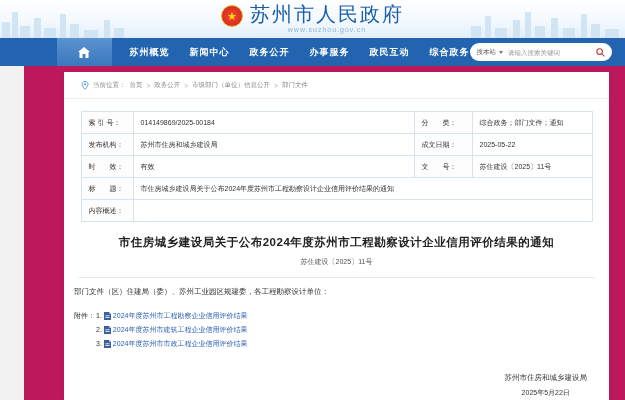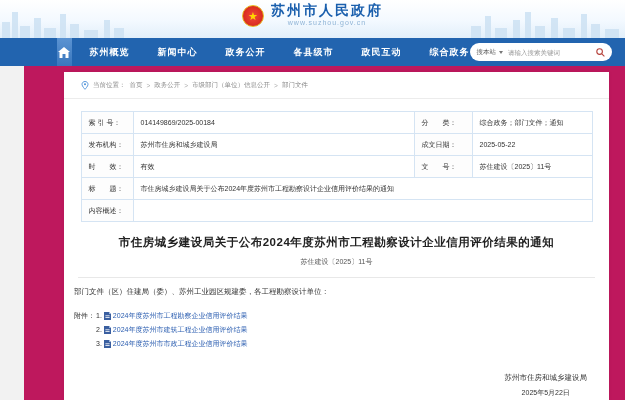--- a/index.html
+++ b/index.html
@@ -9,28 +9,28 @@
   
   .site-header { position:relative; width:625px; height:38px;
     background:linear-gradient(#ffffff 0%,#f3f9ff 55%,#e2effa 100%); overflow:hidden; }
   .skyline { position:absolute; bottom:0; opacity:.9; }
   .skyline.left { left:0; } .skyline.right { right:0; }
   .header-center { position:absolute; left:0; right:0; top:3px; display:flex;
     justify-content:center; align-items:flex-start; gap:7px; }
   .emblem { width:22px; height:22px; border-radius:50%; background:radial-gradient(#f04a3a,#cf1f14);
     border:1px solid #e8b820; display:flex; align-items:center; justify-content:center;
     color:#ffd700; font-size:11px; line-height:1; margin-top:2px; }
-  .site-title { color:#1a5fad; font-size:14px; font-weight:bold; letter-spacing:2px; line-height:1.1; }
+  .site-title { color:#1a5fad; font-size:20px; font-weight:normal; letter-spacing:2px; line-height:1.1; }
   .site-url { text-align:center; color:#8fb4d6; font-size:7px; letter-spacing:1px; margin-top:1px; }
 
   
   .navbar { width:625px; height:28px; background:#2264af; display:flex; align-items:center; }
   .nav-home { width:76px; height:28px; margin-left:57px;
     background:linear-gradient(#5b93d2,#3a77bd); display:flex; align-items:center; justify-content:center; cursor:pointer; }
-  .nav-items { display:flex; align-items:center; margin-left:18px; gap:28px; }
+  .nav-items { display:flex; align-items:center; margin-left:18px; gap:20px; }
   .nav-item { color:#ffffff; font-size:9px; font-weight:bold; letter-spacing:1px; cursor:pointer; white-space:nowrap; }
   .search-pill { margin-left:auto; margin-right:13px; width:150px; height:18px; background:#ffffff;
     border-radius:9px; display:flex; align-items:center; padding:0 7px; }
   .search-scope { font-size:6.5px; color:#555; white-space:nowrap; cursor:pointer; display:flex; align-items:center; gap:3px; }
   .caret-down { width:0; height:0; border-left:2.5px solid transparent; border-right:2.5px solid transparent;
     border-top:3px solid #777; }
   .search-input { flex:1; border:0; outline:none; font-size:6.5px; color:#333; margin-left:5px; min-width:10px; background:transparent; }
   .search-input::placeholder { color:#999; }
 
   
@@ -113,21 +113,21 @@
 <div class="navbar">
   <div class="nav-home">
     <svg width="12" height="11" viewBox="0 0 12 11">
       <path d="M6 0 L12 5 L10.5 5 L10.5 11 L7.5 11 L7.5 7 L4.5 7 L4.5 11 L1.5 11 L1.5 5 L0 5 Z" fill="#ffffff"></path>
     </svg>
   </div>
   <div class="nav-items">
     <span class="nav-item">苏州概览</span>
     <span class="nav-item">新闻中心</span>
     <span class="nav-item">政务公开</span>
-    <span class="nav-item">各县级市</span>
+    <span class="nav-item">办事服务</span>
     <span class="nav-item">政民互动</span>
     <span class="nav-item">综合政务</span>
   </div>
   <div class="search-pill">
     <span class="search-scope">
       <span>搜本站</span>
       <span class="caret-down"></span>
     </span>
     <input class="search-input" type="text" placeholder="请输入搜索关键词" style="">
     <svg width="9" height="9" viewBox="0 0 9 9">

